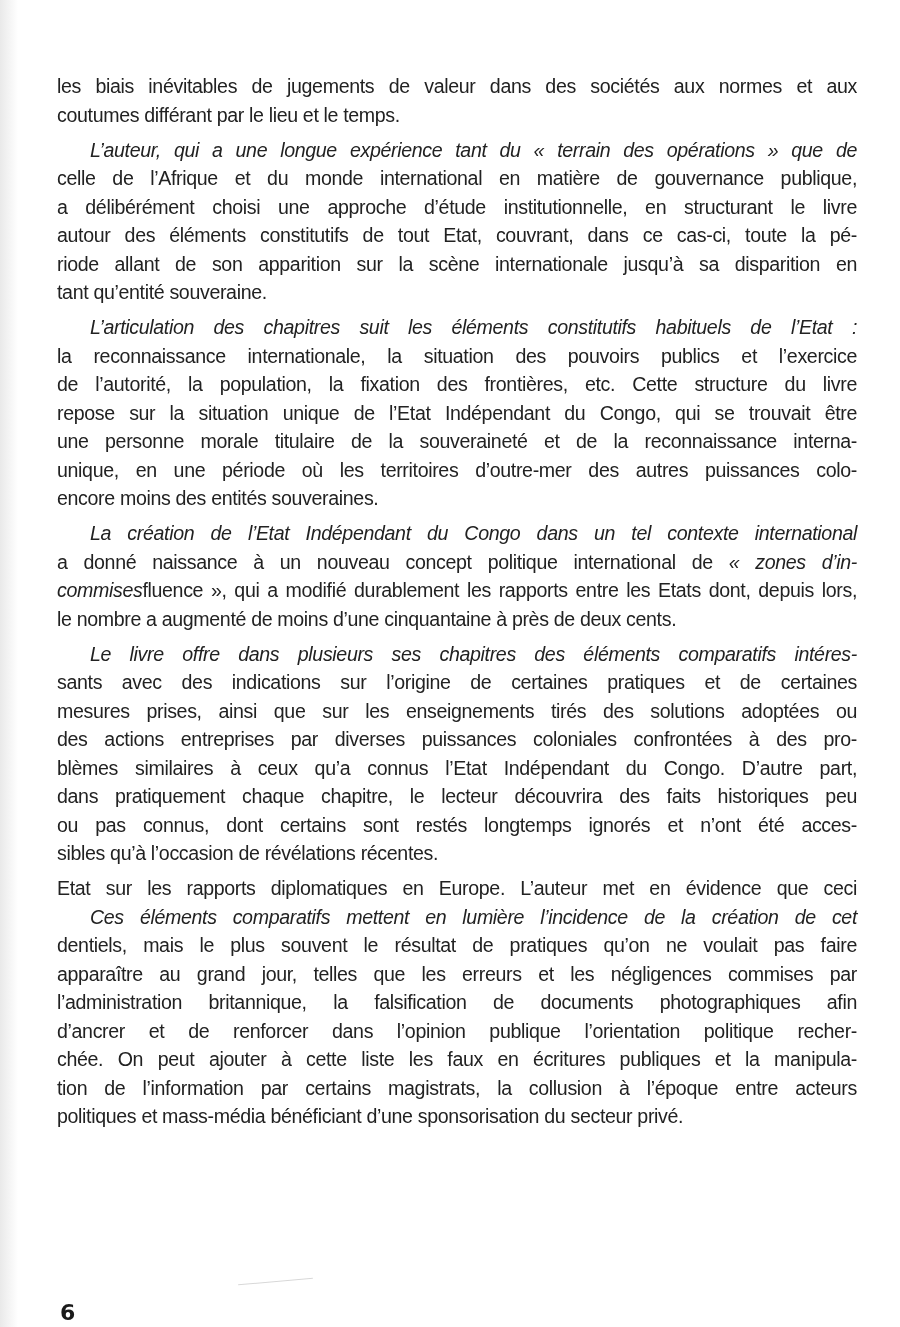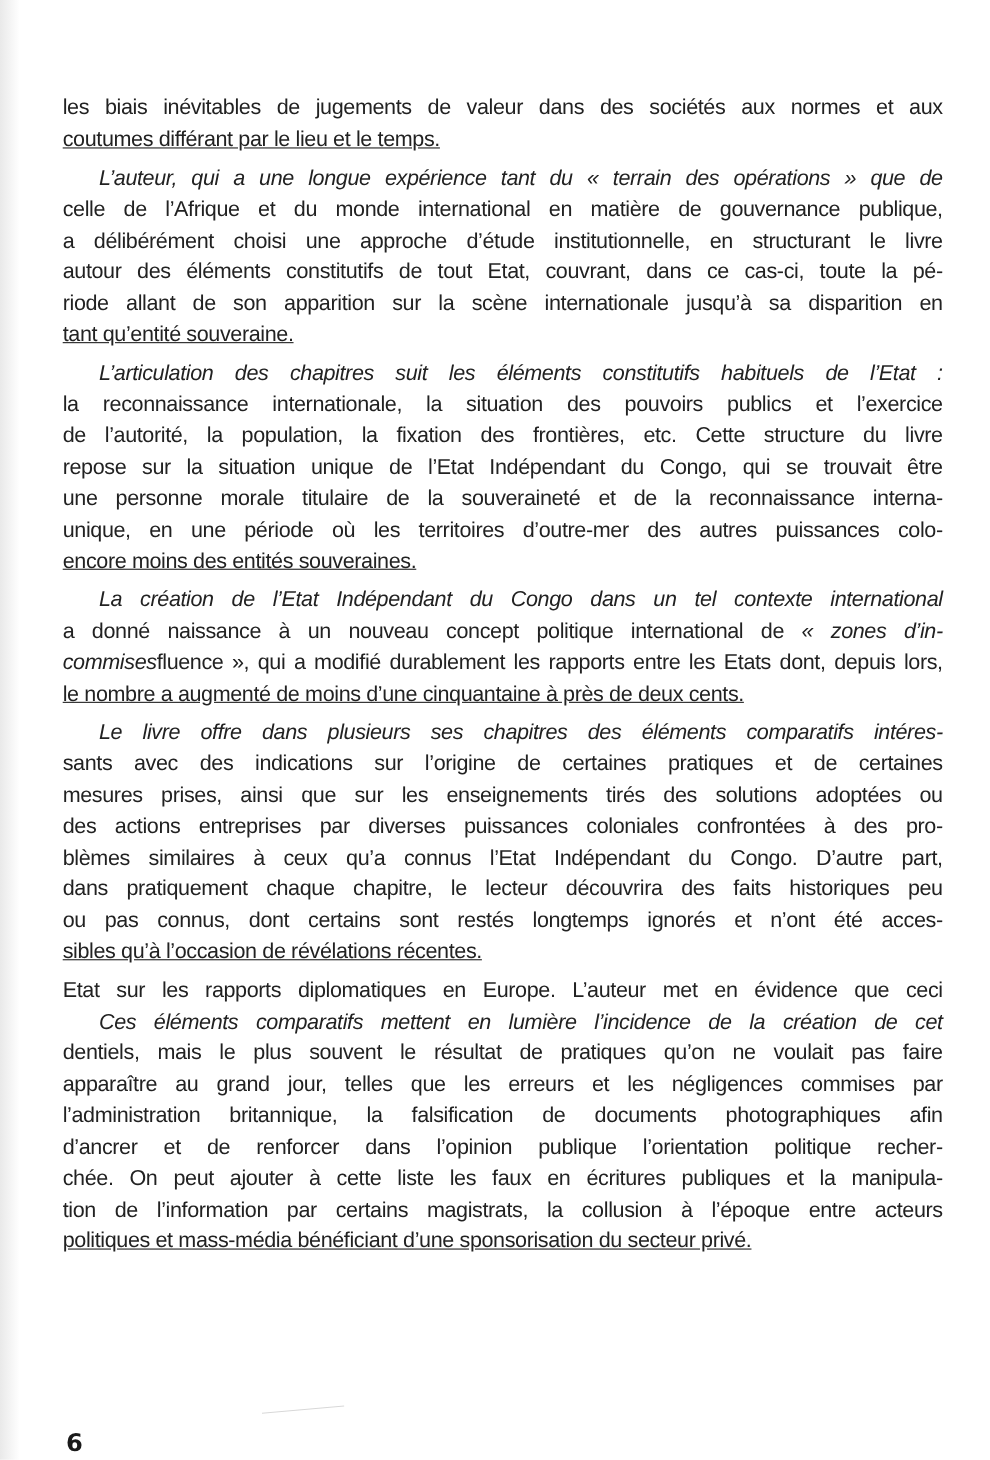--- a/index.html
+++ b/index.html
@@ -17,21 +17,21 @@
     }
     .page-shadow {
       position: absolute;
       left: 0; top: 0; bottom: 0;
       width: 18px;
       background: linear-gradient(to right, #e9e9e9, #ffffff);
     }
     .text-block {
       position: absolute;
       left: 57px;
-      top: 84px;
+      top: 72px;
       width: 800px;
       font-family: "Liberation Sans Narrow", "Liberation Sans", sans-serif;
       font-stretch: condensed;
       font-size: 19.6px;
       line-height: 28.5px;
       letter-spacing: -0.35px;
       text-align: justify;
     }
     .para {
       margin: 0 0 6.5px 0;
@@ -40,21 +40,20 @@
     }
     .line {
       display: block;
       text-align: justify;
       text-align-last: justify;
       white-space: nowrap;
       overflow: visible;
     }
     .line.last {
       text-align-last: left;
-      text-decoration: underline;
     }
     .line.first-indent { text-indent: 33px; font-style: italic; }
     em { font-style: italic; }
     .page-number {
       position: absolute;
       left: 60px;
       top: 1300px;
       font-family: "DejaVu Sans", sans-serif;
       font-size: 22px;
       font-weight: bold;

